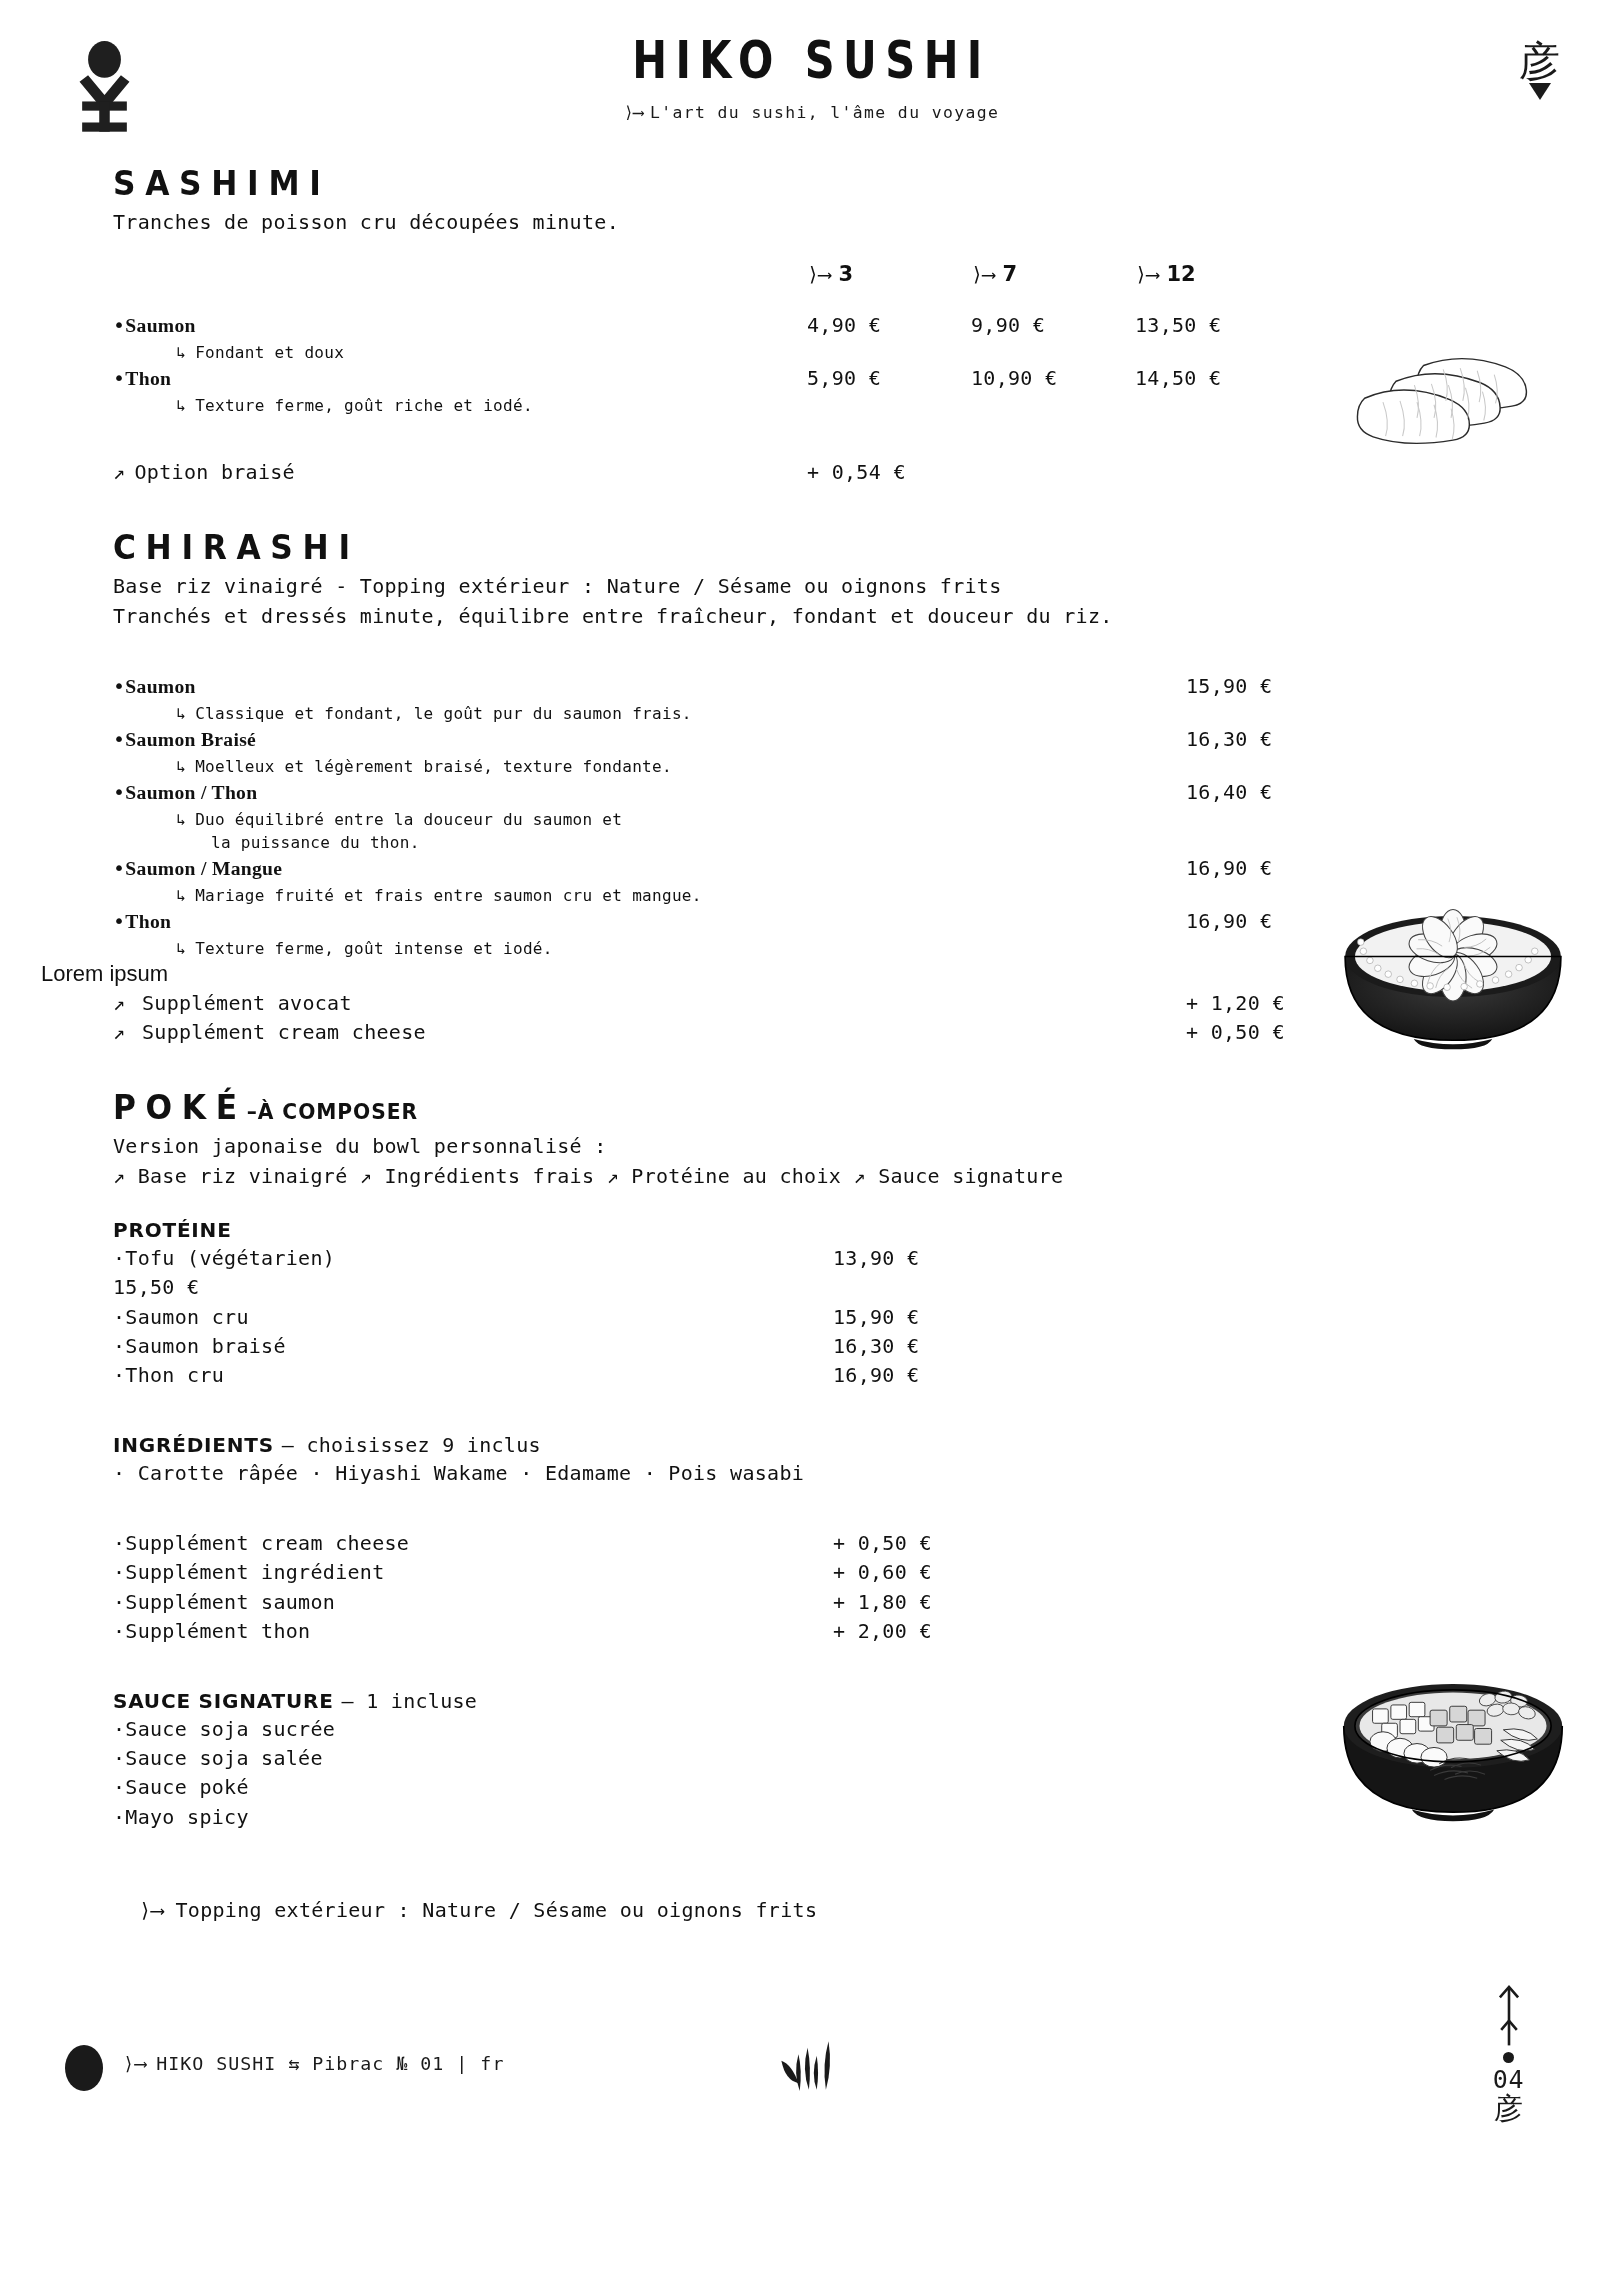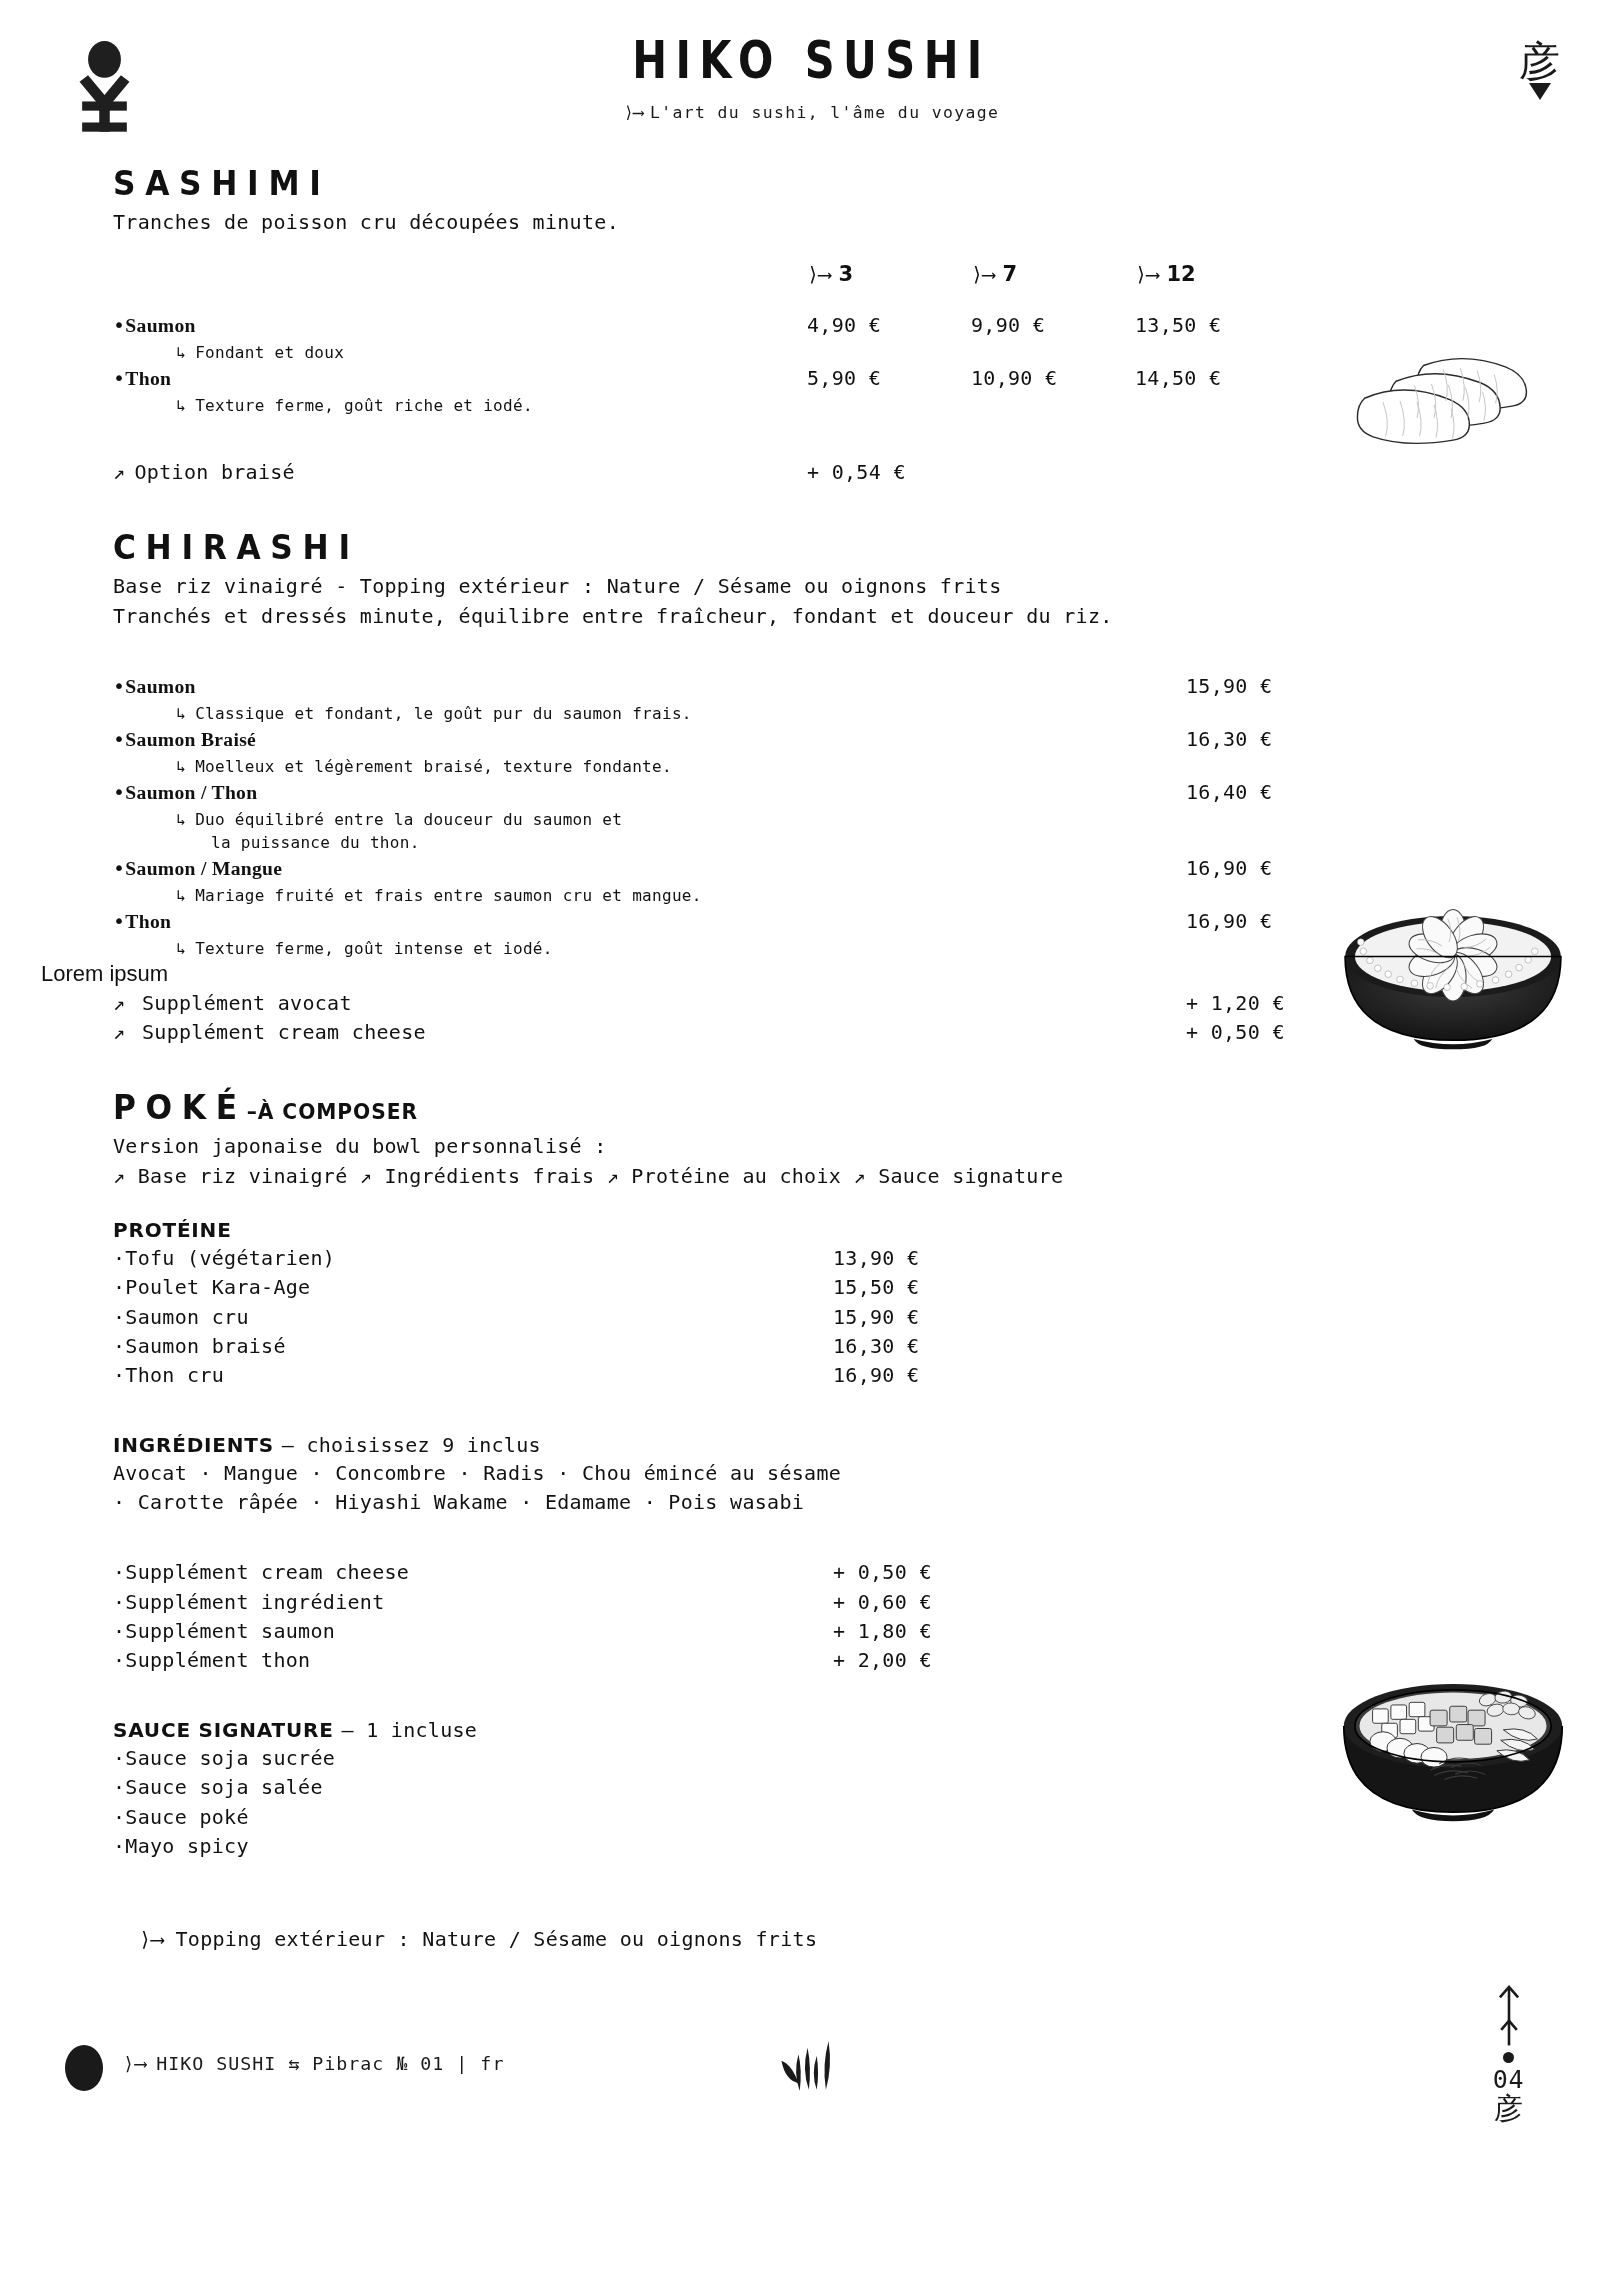--- a/index.html
+++ b/index.html
@@ -268,40 +268,38 @@
         <p class="lede">↗ Base riz vinaigré ↗ Ingrédients frais ↗ Protéine au choix ↗ Sauce signature</p>
 
         <div class="sp"></div>
 
         <h3 class="sub">PROTÉINE</h3>
         <div class="pk-row">
           <div class="lbl"><span class="bul">·</span><span>Tofu (végétarien)</span></div>
           <div>13,90 €</div>
         </div>
         <div class="pk-row">
-          <div class="lbl"><span class="bul">·</span><span>Poulet Kara-Age</span></div>
           <div>15,50 €</div>
         </div>
         <div class="pk-row">
           <div class="lbl"><span class="bul">·</span><span>Saumon cru</span></div>
           <div>15,90 €</div>
         </div>
         <div class="pk-row">
           <div class="lbl"><span class="bul">·</span><span>Saumon braisé</span></div>
           <div>16,30 €</div>
         </div>
         <div class="pk-row">
           <div class="lbl"><span class="bul">·</span><span>Thon cru</span></div>
           <div>16,90 €</div>
         </div>
 
         <div class="sp-l"></div>
 
         <h3 class="sub"><span>INGRÉDIENTS</span> <span class="reg">– choisissez 9 inclus</span></h3>
-        <div class="ing-text">Avocat · Mangue · Concombre · Radis · Chou émincé au sésame</div>
         <div class="ing-text">· Carotte râpée · Hiyashi Wakame · Edamame · Pois wasabi</div>
 
         <div class="sp-l"></div>
 
         <div class="pk-row">
           <div class="lbl"><span class="bul">·</span><span>Supplément cream cheese</span></div>
           <div>+ 0,50 €</div>
         </div>
         <div class="pk-row">
           <div class="lbl"><span class="bul">·</span><span>Supplément ingrédient</span></div>

